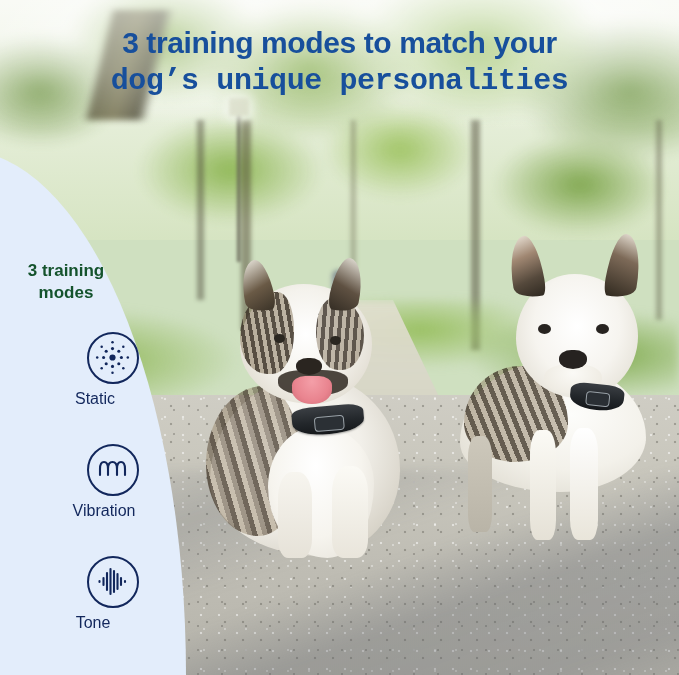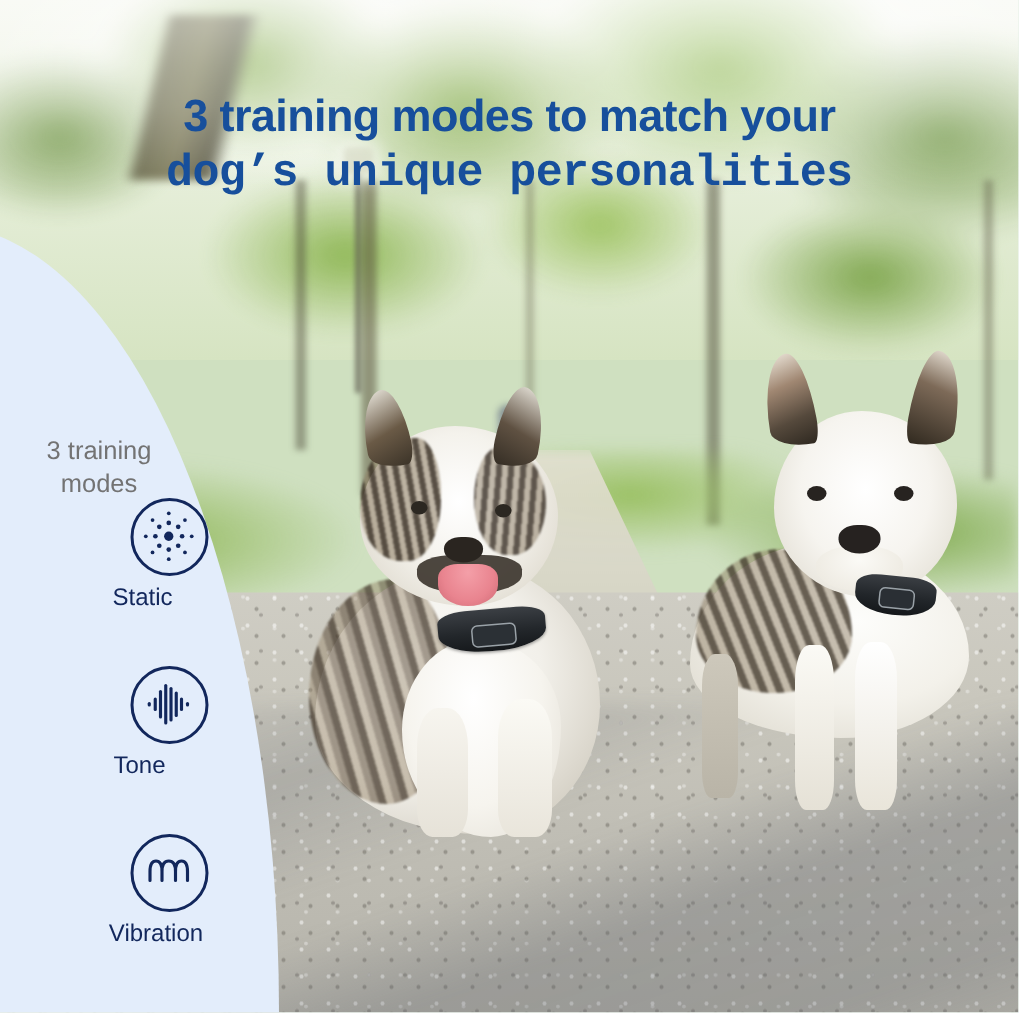--- a/index.html
+++ b/index.html
@@ -305,21 +305,20 @@
   .headline {
     position: absolute;
     left: 0; top: 24px;
     width: 679px;
     text-align: center;
     font-weight: 700;
     font-size: 30px;
     line-height: 38px;
     letter-spacing: -0.4px;
     color: #174f9c;
-    margin-top: 35px;
   }
   .headline .l2 { display: block; font-family: Liberation Mono, monospace; }
 
   
   .panel {
     position: absolute;
     left: -262px;
     top: 150px;
     width: 448px;
     height: 1050px;
@@ -332,25 +331,24 @@
     left: 262px;     
     top: 0px;
     width: 150px;
     height: 525px;
   }
   .panel-title {
     position: absolute;
     left: 0; top: 110px;
     width: 132px;
     text-align: center;
-    font-weight: 400;
+    font-weight: 700;
     font-size: 17px;
     line-height: 22px;
-    color: #737373;
-    margin-top: 30px;
+    color: #14532d;
   }
   .modes {
     position: absolute;
     left: 0; top: 182px;
     width: 146px;
     margin-left: 40px;
   }
   .mode {
     position: relative;
     width: 146px;
@@ -471,48 +469,48 @@
                   <circle cx="12.7" cy="34.3" r="1.25"></circle>
                   <circle cx="8.2" cy="23.5" r="1.25"></circle>
                   <circle cx="12.7" cy="12.7" r="1.25"></circle>
                 </g>
               </svg>
             </span>
           </div>
           <div class="mode-label">Static</div>
         </div>
 
+        <div class="mode mode-vibration">
+          <div class="circle">
+            <span>
+              <svg width="47" height="47" viewBox="0 0 47 47">
+                <path d="M11 29 L11 23 Q11 16 15 16 Q19 16 19 23 L19 29 L19 23 Q19 16 23.5 16 Q28 16 28 23 L28 29 L28 23 Q28 16 32 16 Q36 16 36 23 L36 29" fill="none" stroke="#12275c" stroke-width="2.1" stroke-linecap="round" stroke-linejoin="round"></path>
+              </svg>
+            </span>
+          </div>
+          <div class="mode-label">Vibration</div>
+        </div>
+
         <div class="mode mode-tone">
           <div class="circle">
             <span>
               <svg width="47" height="47" viewBox="0 0 47 47">
                 <g stroke="#12275c" stroke-width="2.1" stroke-linecap="round">
                   <line x1="10.5" y1="23" x2="10.5" y2="24"></line>
                   <line x1="14.5" y1="20" x2="14.5" y2="27"></line>
                   <line x1="18.0" y1="15" x2="18.0" y2="32"></line>
                   <line x1="21.5" y1="11" x2="21.5" y2="36"></line>
                   <line x1="25.0" y1="13" x2="25.0" y2="34"></line>
                   <line x1="28.5" y1="16" x2="28.5" y2="31"></line>
                   <line x1="32.0" y1="20" x2="32.0" y2="27"></line>
                   <line x1="36.0" y1="23" x2="36.0" y2="24"></line>
                 </g>
               </svg>
             </span>
           </div>
           <div class="mode-label">Tone</div>
         </div>
 
-        <div class="mode mode-vibration">
-          <div class="circle">
-            <span>
-              <svg width="47" height="47" viewBox="0 0 47 47">
-                <path d="M11 29 L11 23 Q11 16 15 16 Q19 16 19 23 L19 29 L19 23 Q19 16 23.5 16 Q28 16 28 23 L28 29 L28 23 Q28 16 32 16 Q36 16 36 23 L36 29" fill="none" stroke="#12275c" stroke-width="2.1" stroke-linecap="round" stroke-linejoin="round"></path>
-              </svg>
-            </span>
-          </div>
-          <div class="mode-label">Vibration</div>
-        </div>
-
       </div>
     </div>
   </div>
 
 </div>
 
 </body></html>

